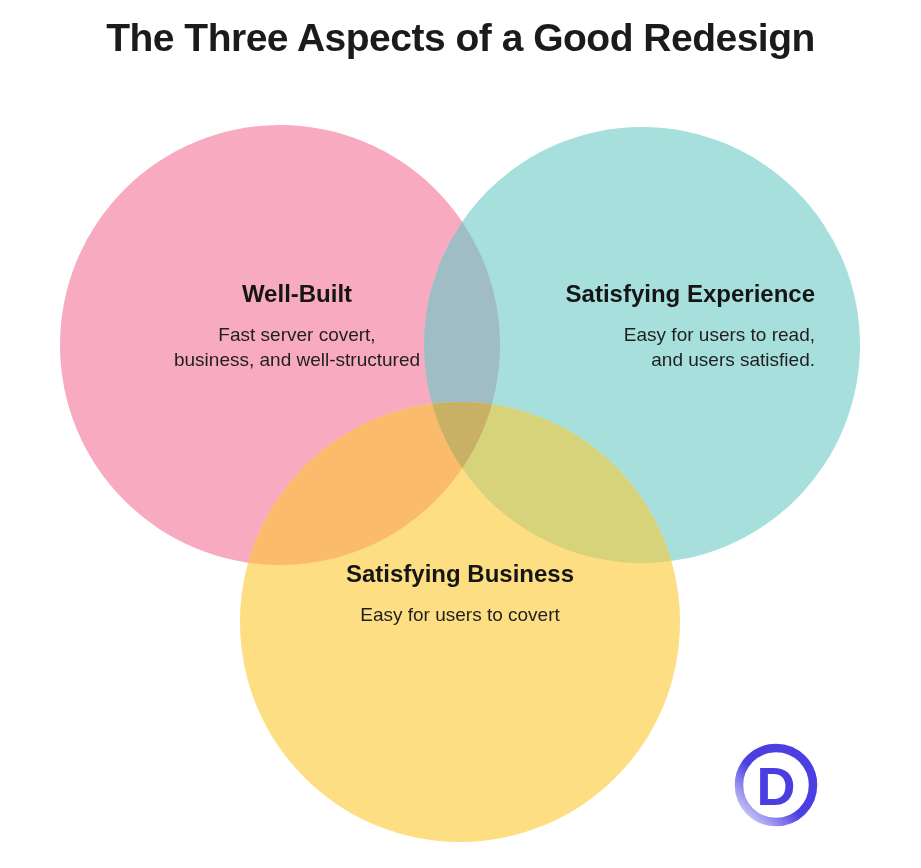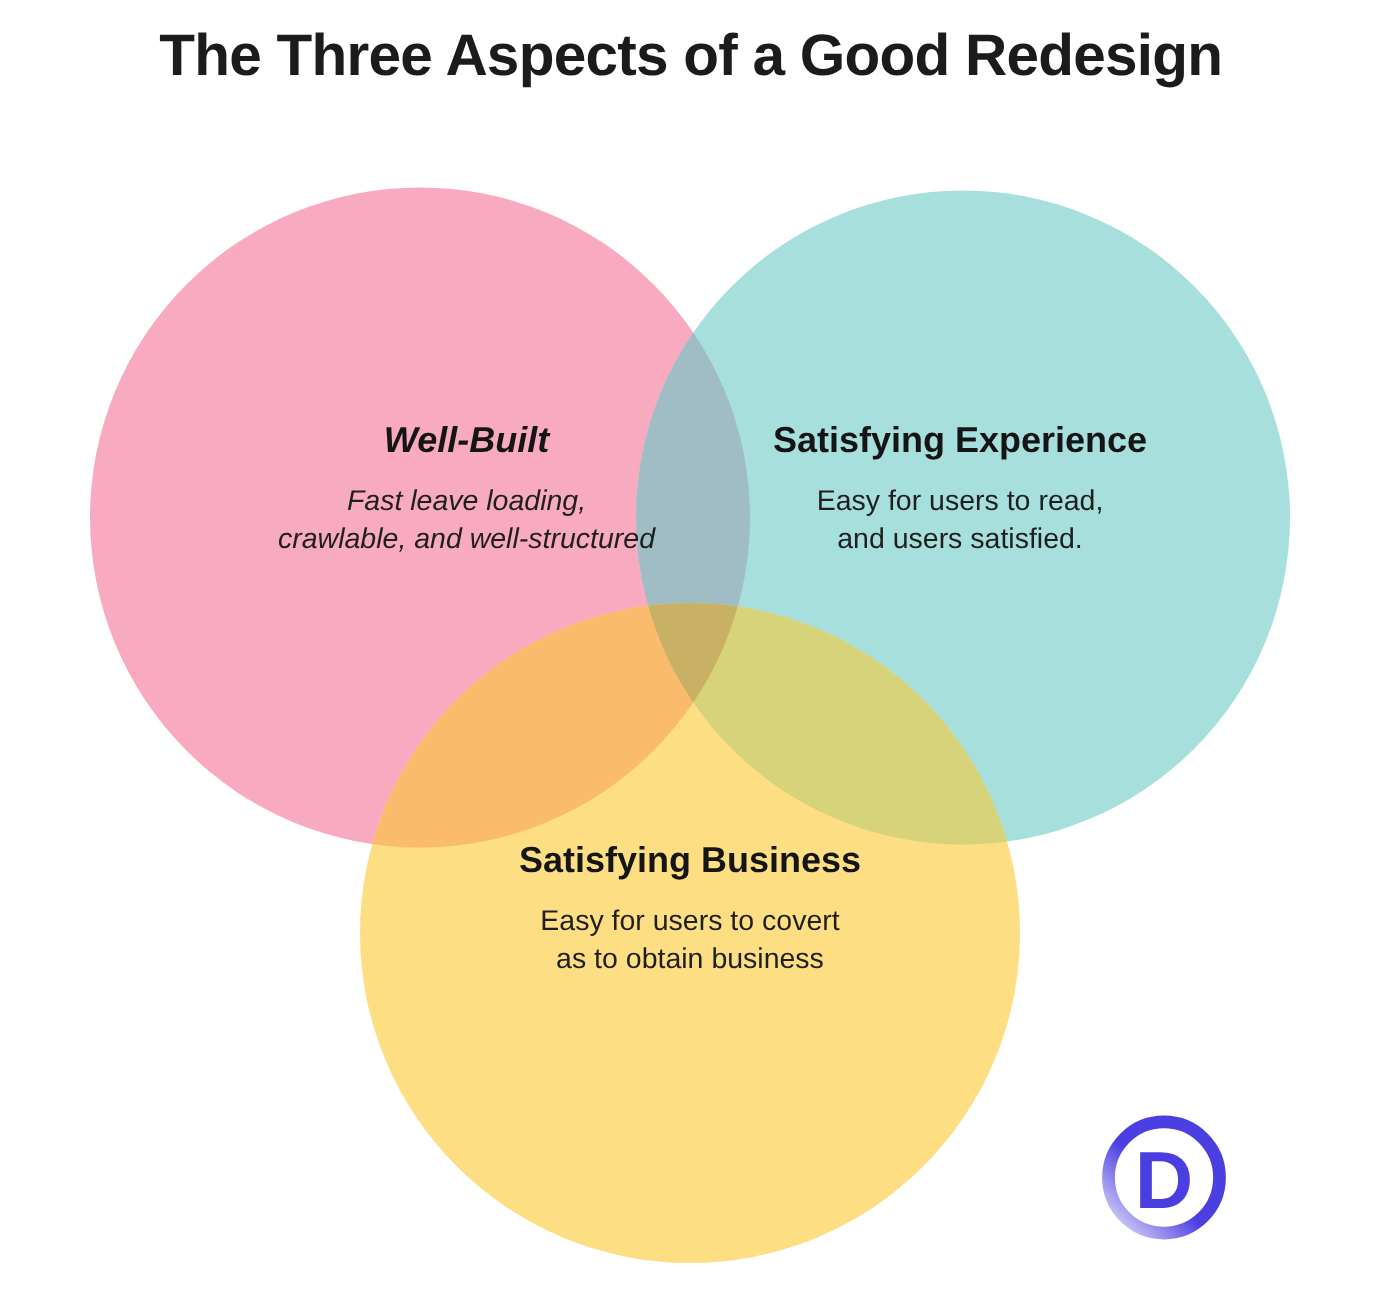--- a/index.html
+++ b/index.html
@@ -42,22 +42,22 @@
     margin: 0 0 12px 0;
     font-size: 24px;
     line-height: 32px;
     font-weight: bold;
     color: #151515;
   }
   .circle-text .line {
     font-size: 19px;
     line-height: 25px;
   }
-  .text-well-built        { left: 136px; top: 278px; font-style: italic; }
-  .text-satisfying        { left: 465px; top: 278px; }
+  .text-well-built        { left: 122px; top: 278px; }
+  .text-satisfying        { left: 465px; top: 278px; text-align: right; }
   .text-facilitates       { left: 285px; top: 558px; }
   .logo {
     position: absolute;
     left: 730px;
     top: 740px;
     width: 92px;
     height: 92px;
   }
 </style>
 </head>
@@ -93,34 +93,33 @@
 
     <g clip-path="url(#clip-pink)">
       <g clip-path="url(#clip-teal)">
         <circle cx="460" cy="622" r="220" fill="#C8B164"></circle>
       </g>
     </g>
   </svg>
 
   <div class="circle-text text-well-built">
     <h2>Well-Built</h2>
-    <div class="line">Fast leave loading,</div>
-    <div class="line">crawlable, and well-structured</div>
+    <div class="line">Fast server covert,</div>
+    <div class="line">business, and well-structured</div>
   </div>
 
   <div class="circle-text text-satisfying">
     <h2>Satisfying Experience</h2>
     <div class="line">Easy for users to read,</div>
     <div class="line">and users satisfied.</div>
   </div>
 
   <div class="circle-text text-facilitates">
     <h2>Satisfying Business</h2>
     <div class="line">Easy for users to covert</div>
-    <div class="line">as to obtain business</div>
   </div>
 
   <svg class="logo" width="92" height="92" viewBox="0 0 92 92">
     <defs>
       <linearGradient id="ringGrad" x1="100%" y1="0%" x2="0%" y2="100%">
         <stop offset="0%" stop-color="#4B3FE2"></stop>
         <stop offset="55%" stop-color="#4B3FE2"></stop>
         <stop offset="100%" stop-color="#E8E6FA"></stop>
       </linearGradient>
     </defs>

